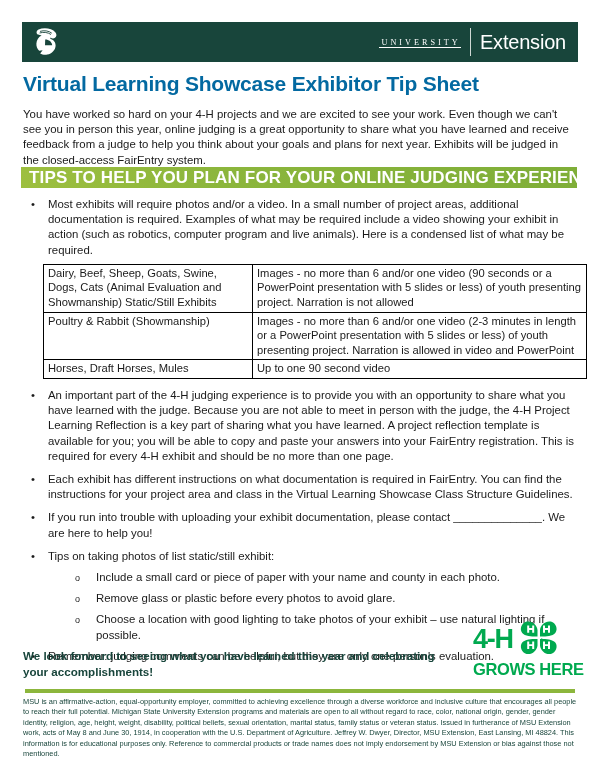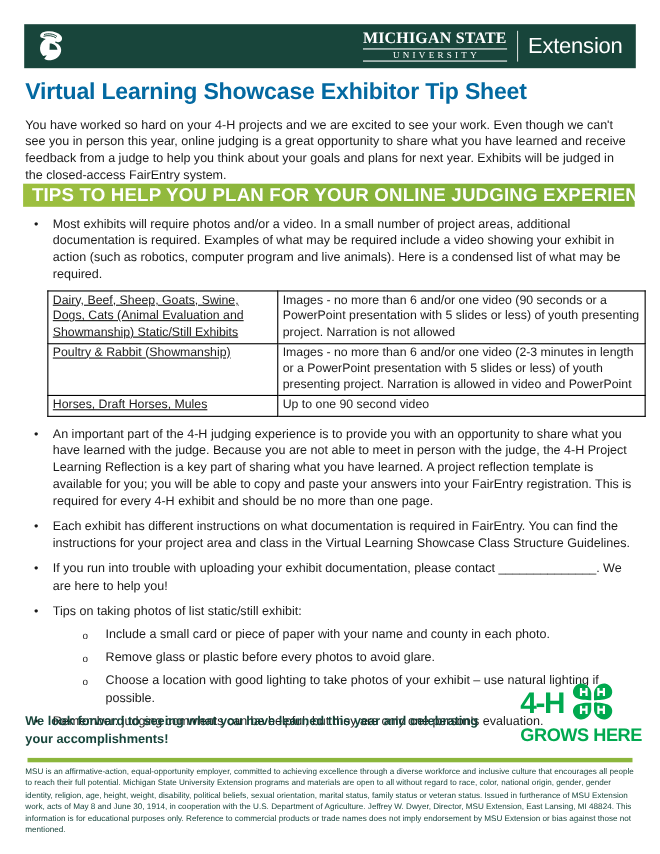--- a/index.html
+++ b/index.html
@@ -205,21 +205,21 @@
     table-layout: fixed;
   }
   table.reqs td {
     border: 1px solid #000000;
     vertical-align: top;
     font-size: 11.2px;
     line-height: 14.6px;
     padding: 1px 4px 2px 4px;
     color: #1a1a1a;
   }
-  table.reqs td.c1 { width: 200px; text-decoration: underline; }
+  table.reqs td.c1 { width: 200px; }
   table.reqs td.c2 { width: 325px; }
 
   
   .closing {
     position: absolute;
     left: 23px;
     top: 648px;
     width: 420px;
     font-size: 11.6px;
     line-height: 15.5px;
@@ -295,21 +295,20 @@
                  C5.2 22.8 4.2 20.2 4.4 17.4 C4.6 13.8 6.6 10.8 9.6 9.4
                  L5.2 8.2 C4 7 4.4 4.6 6.5 3.5 Z" fill="#ffffff"></path>
         <path d="M8.0 5.4 C12 4.1 17 4.8 19.8 7.2" stroke="#18453B" stroke-width="0.9" fill="none"></path>
         <path d="M7.6 7.0 C11.5 5.8 16.2 6.4 19.0 8.5" stroke="#18453B" stroke-width="0.9" fill="none"></path>
         <path d="M13.2 13.6 C17 13.6 19.8 16 20.2 19.2 L13.0 19.2 Z" fill="#18453B"></path>
       </svg>
     </div>
 
     <div class="msu-lockup">
       <div class="msu-words">
-        <div class="msu-line1">MICHIGAN STATE</div>
         <div class="msu-line2">UNIVERSITY</div>
       </div>
       <div class="msu-divider"></div>
       <div class="msu-ext">Extension</div>
     </div>
   </div>
 
   <div class="doc-title">Virtual Learning Showcase Exhibitor Tip Sheet</div>
 
   <div class="intro">You have worked so hard on your 4-H projects and we are excited to see your work. Even though we can't see you in person this year, online judging is a great opportunity to share what you have learned and receive feedback from a judge to help you think about your goals and plans for next year. Exhibits will be judged in the closed-access FairEntry system.</div>

